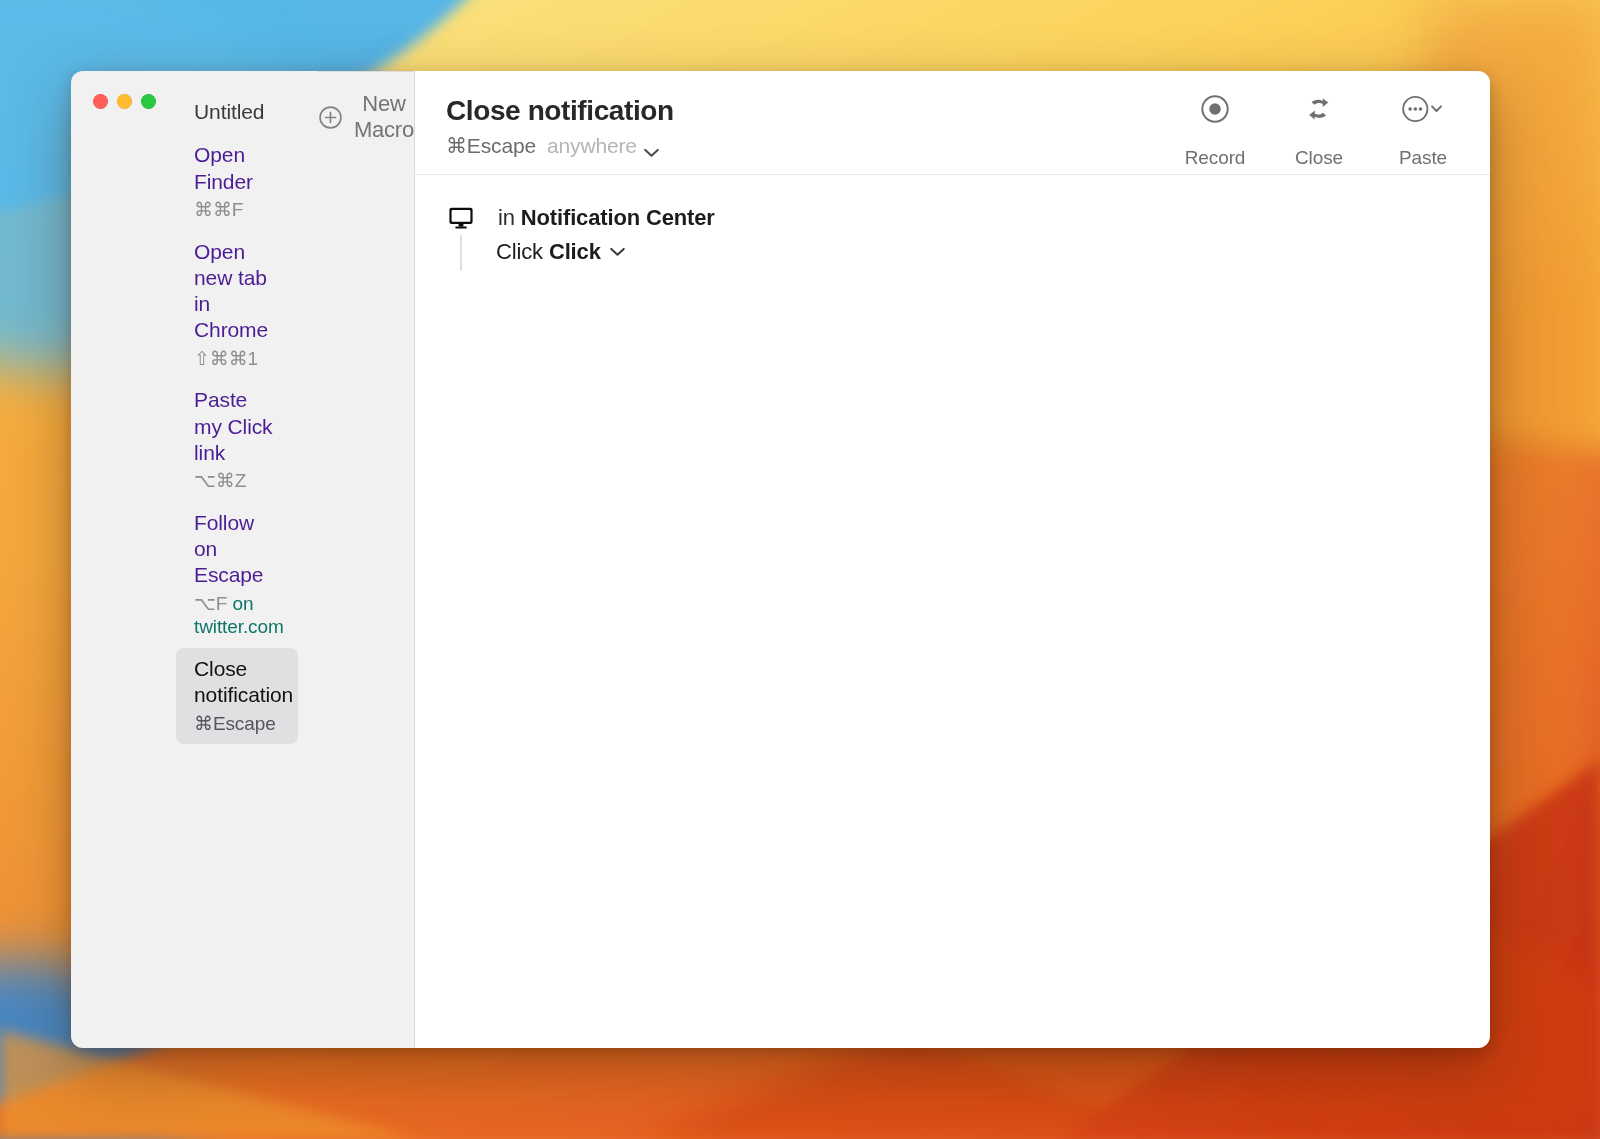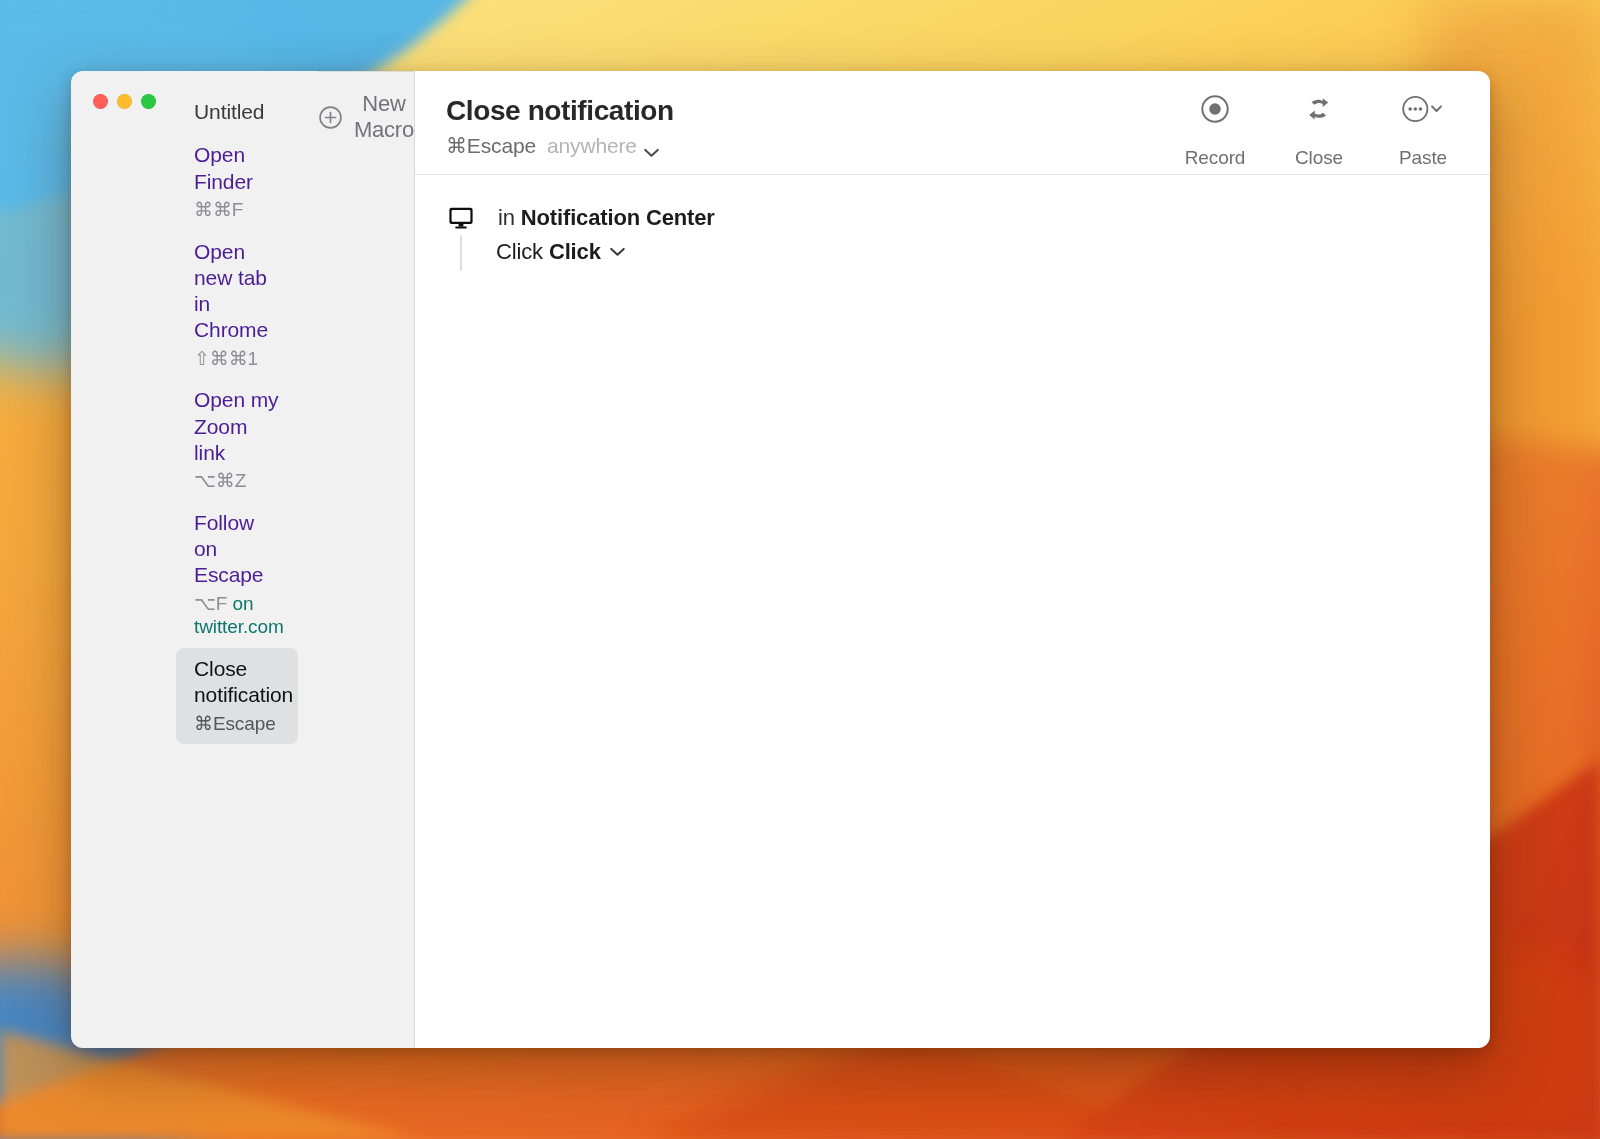--- a/index.html
+++ b/index.html
@@ -210,21 +210,21 @@
         <div class="macro-title">Open Finder</div>
         <div class="macro-sub"><span>⌘⌘F</span></div>
       </div>
 
       <div class="macro-row">
         <div class="macro-title">Open new tab in Chrome</div>
         <div class="macro-sub"><span>⇧⌘⌘1</span></div>
       </div>
 
       <div class="macro-row">
-        <div class="macro-title">Open my Zoom link</div>
+        <div class="macro-title">Paste my Click link</div>
         <div class="macro-sub"><span>⌥⌘Z</span></div>
       </div>
 
       <div class="macro-row">
         <div class="macro-title">Follow on Escape</div>
         <div class="macro-sub">
           <span>⌥F</span>
           <span class="ctx">on twitter.com</span>
         </div>
       </div>

